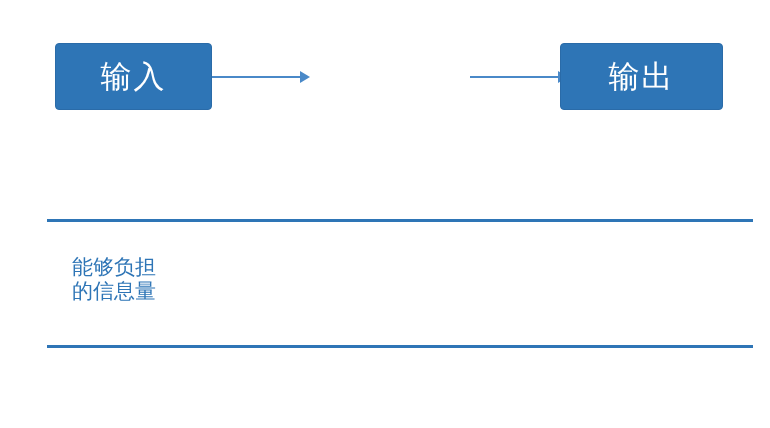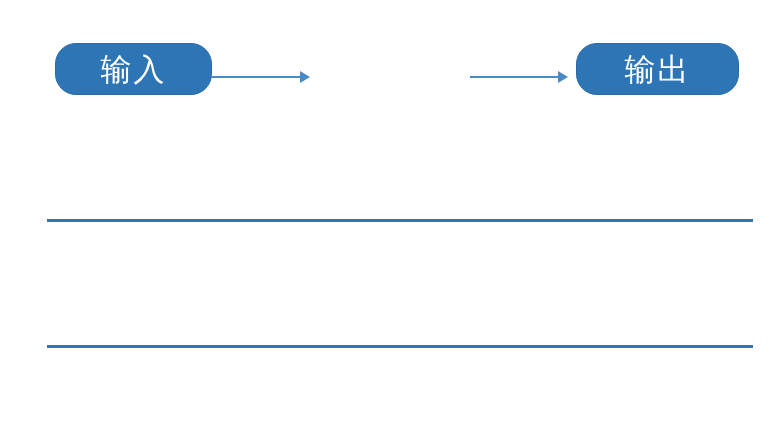--- a/index.html
+++ b/index.html
@@ -19,35 +19,35 @@
     overflow: hidden;
   }
   .canvas {
     position: relative;
     width: 770px; height: 428px;
     background: var(--background);
   }
   .node {
     position: absolute;
     top: 43px;
-    height: 52px;
+    height: 67px;
     background: var(--node_fill);
     border: 1px solid var(--node_border);
-    border-radius: 21px;
+    border-radius: 4px;
     display: flex;
     align-items: center;
     justify-content: center;
     color: var(--node_text);
     font-size: 31px;
     letter-spacing: 2px;
     line-height: 1;
   }
   .node-1 { left: 55px;  width: 157px; }
   .node-2 { left: 310px; width: 160px; }
-  .node-3 { left: 576px; width: 163px; }
+  .node-3 { left: 560px; width: 163px; }
 
   .arrow {
     position: absolute;
     top: 69px;
     height: 16px;
     width: 98px;
   }
   .arrow-1 { left: 212px; }
   .arrow-2 { left: 470px; }
   .arrow .shaft {
@@ -106,16 +106,18 @@
     <div class="shaft"></div>
     <div class="head"></div>
   </div>
 
   <div class="node node-3">
     <span>输出</span>
   </div>
 
   <div class="divider divider-top"></div>
 
+  <div class="caption caption-1">能够负担
+的信息量</div>
 
   <div class="divider divider-bottom"></div>
 
 </div>
 
 </body></html>

